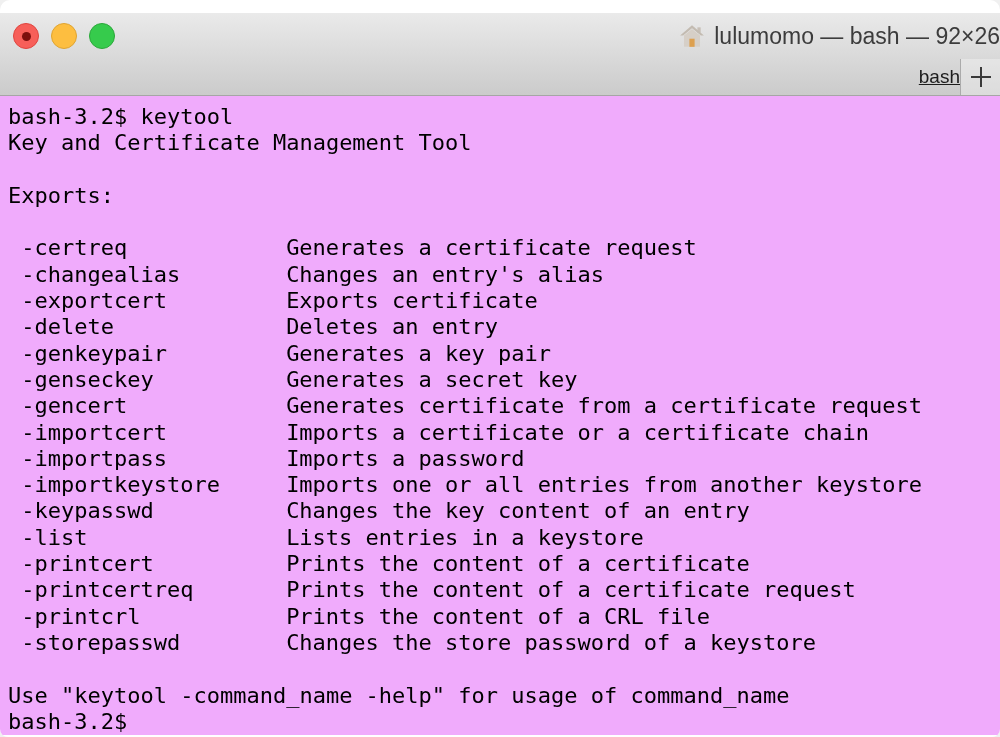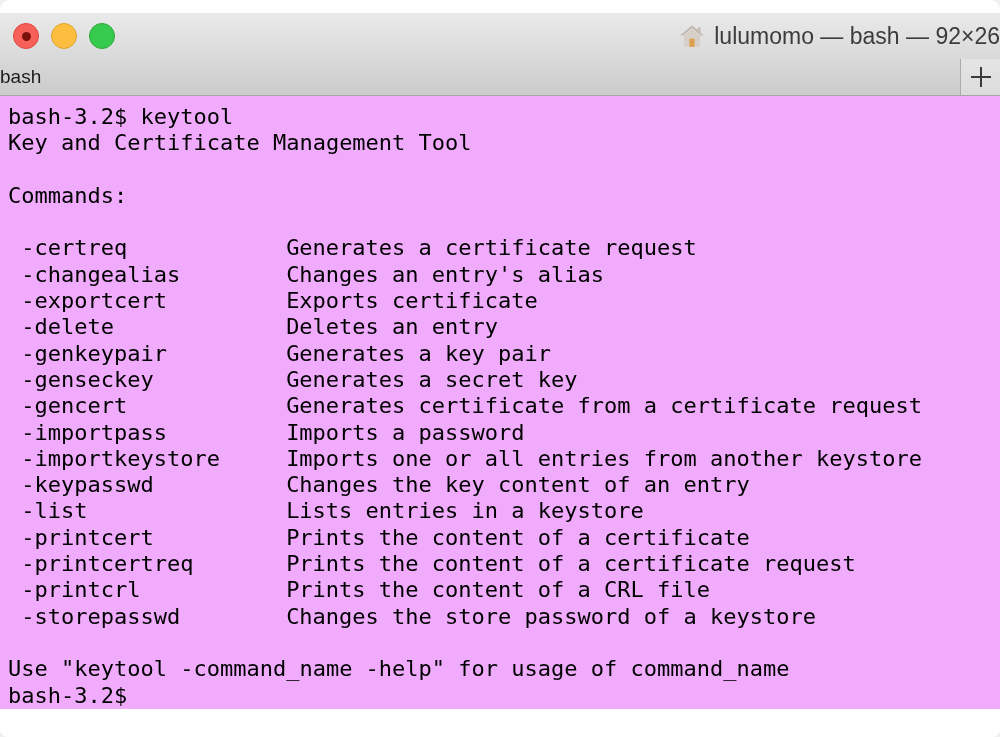--- a/index.html
+++ b/index.html
@@ -31,22 +31,22 @@
   .light-close .dot{width:9px;height:9px;border-radius:50%;background:#7c100d;}
   .light-min{background:#fdbe40;border:1px solid #dfa431;}
   .light-zoom{background:#36cb4c;border:1px solid #2aa839;}
   .title{
     display:flex;align-items:center;gap:9px;
     font-size:23px;color:#3c3c3c;
   }
   .tabbar{height:36px;display:flex;}
   .tab{
     flex:1;
-    display:flex;align-items:center;justify-content:flex-start;
-    font-size:19px;color:#1c1c1c;
+    display:flex;align-items:center;justify-content:flex-end;
+    font-size:19px;color:#1c1c1c;text-decoration:underline;
   }
   .newtab{
     width:39px;
     border-left:1px solid #ababab;
     background:rgba(255,255,255,0.32);
     display:flex;align-items:center;justify-content:center;
     cursor:default;
   }
   
   .terminal{
@@ -98,30 +98,31 @@
           </svg>
         </span>
       </div>
     </div>
   </div>
 
   <div class="terminal">
     <div class="t-line">bash-3.2$ keytool</div>
     <div class="t-line">Key and Certificate Management Tool</div>
     <div class="t-line"></div>
-    <div class="t-line">Commands:</div>
+    <div class="t-line">Exports:</div>
     <div class="t-line"></div>
 
     <div class="t-line cmd-row"><span class="cmd-name">-certreq</span><span class="cmd-desc">Generates a certificate request</span></div>
     <div class="t-line cmd-row"><span class="cmd-name">-changealias</span><span class="cmd-desc">Changes an entry's alias</span></div>
     <div class="t-line cmd-row"><span class="cmd-name">-exportcert</span><span class="cmd-desc">Exports certificate</span></div>
     <div class="t-line cmd-row"><span class="cmd-name">-delete</span><span class="cmd-desc">Deletes an entry</span></div>
     <div class="t-line cmd-row"><span class="cmd-name">-genkeypair</span><span class="cmd-desc">Generates a key pair</span></div>
     <div class="t-line cmd-row"><span class="cmd-name">-genseckey</span><span class="cmd-desc">Generates a secret key</span></div>
     <div class="t-line cmd-row"><span class="cmd-name">-gencert</span><span class="cmd-desc">Generates certificate from a certificate request</span></div>
+    <div class="t-line cmd-row"><span class="cmd-name">-importcert</span><span class="cmd-desc">Imports a certificate or a certificate chain</span></div>
     <div class="t-line cmd-row"><span class="cmd-name">-importpass</span><span class="cmd-desc">Imports a password</span></div>
     <div class="t-line cmd-row"><span class="cmd-name">-importkeystore</span><span class="cmd-desc">Imports one or all entries from another keystore</span></div>
     <div class="t-line cmd-row"><span class="cmd-name">-keypasswd</span><span class="cmd-desc">Changes the key content of an entry</span></div>
     <div class="t-line cmd-row"><span class="cmd-name">-list</span><span class="cmd-desc">Lists entries in a keystore</span></div>
     <div class="t-line cmd-row"><span class="cmd-name">-printcert</span><span class="cmd-desc">Prints the content of a certificate</span></div>
     <div class="t-line cmd-row"><span class="cmd-name">-printcertreq</span><span class="cmd-desc">Prints the content of a certificate request</span></div>
     <div class="t-line cmd-row"><span class="cmd-name">-printcrl</span><span class="cmd-desc">Prints the content of a CRL file</span></div>
     <div class="t-line cmd-row"><span class="cmd-name">-storepasswd</span><span class="cmd-desc">Changes the store password of a keystore</span></div>
 
     <div class="t-line"></div>

